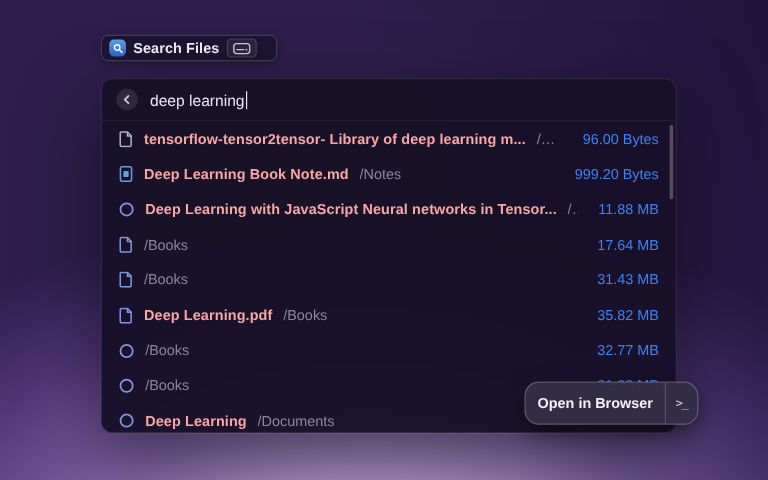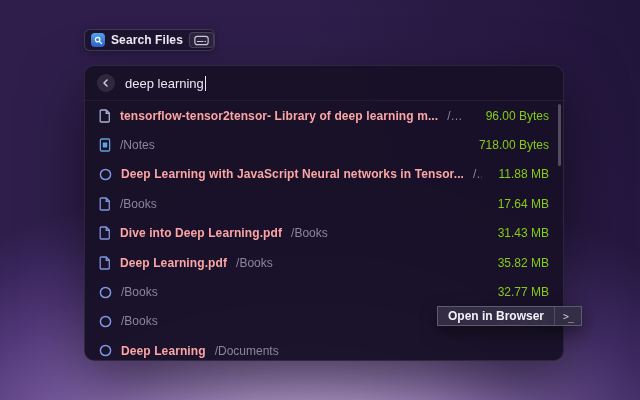--- a/index.html
+++ b/index.html
@@ -10,21 +10,21 @@
     background:
       linear-gradient(250deg, rgba(14,8,34,0.42) 0%, rgba(14,8,34,0.0) 45%),
       radial-gradient(78% 72% at 48% 116%,
         #cebbdf 0%, #ab90c6 26%, #7d60a4 50%, #503677 74%, #38255a 90%, #2f1e4c 100%);
   }
 
   
   .chip {
     position: absolute; left: 84px; top: 29px;
     display: flex; align-items: center; gap: 6px;
-    height: 22px; padding: 0 0 0 6px;
+    height: 22px; padding: 0 16px 0 6px;
     background: rgba(28,20,46,0.92);
     border: 1px solid rgba(255,255,255,0.16);
     border-radius: 6px;
     box-shadow: 0 2px 8px rgba(0,0,0,0.3);
   }
   .chip-appicon {
     width: 14px; height: 14px; border-radius: 4px;
     background: linear-gradient(180deg, #56a3ec 0%, #2d63c9 100%);
     display: flex; align-items: center; justify-content: center;
     flex: 0 0 auto;
@@ -76,36 +76,36 @@
   .row-icon.md { color: #64a0dd; }
   .row-title {
     color: #fca5a5; font-size: 12px; font-weight: 700; white-space: nowrap;
     letter-spacing: .1px; flex: 0 0 auto;
   }
   .row-path {
     color: #8b85a0; font-size: 12px; white-space: nowrap;
     overflow: hidden; text-overflow: ellipsis; flex: 0 1 auto;
   }
   .row-size {
-    margin-left: auto; color: #84cc16; font-size: 12px; white-space: nowrap;
+    margin-left: auto; color: #3b82f6; font-size: 12px; white-space: nowrap;
     flex: 0 0 auto; padding-left: 8px;
   }
 
   .scroll-thumb {
     position: absolute; right: 2px; top: 38px; width: 3px; height: 62px;
     background: rgba(255,255,255,0.25); border-radius: 2px;
   }
 
   
   .tooltip {
-    position: absolute; left: 437px; top: 306px; height: 20px;
+    position: absolute; left: 437px; top: 318px; height: 36px;
     display: flex; align-items: center;
     background: rgba(52,45,70,0.97);
     border: 1px solid rgba(255,255,255,0.22);
-    border-radius: 0;
+    border-radius: 12px;
     box-shadow: 0 6px 18px rgba(0,0,0,0.45);
     cursor: pointer; z-index: 5;
   }
   .tooltip-label {
     padding: 0 10px; color: #f3f1f8; font-size: 12px; font-weight: 700;
     white-space: nowrap;
   }
   .tooltip-key {
     border-left: 1px solid rgba(255,255,255,0.16);
     padding: 0 8px; height: 100%;
@@ -162,22 +162,23 @@
       <span class="row-size">96.00 Bytes</span>
     </div>
 
     <div class="row">
       <span class="row-icon md">
         <svg width="12" height="14" viewBox="0 0 14 16">
             <rect x="1.6" y="1" width="10.8" height="14" rx="1.4" fill="none" stroke="currentColor" stroke-width="1.5"></rect>
             <rect x="4.4" y="5.2" width="5.2" height="5.6" rx="0.8" fill="currentColor"></rect>
           </svg>
       </span>
+      <span class="row-title">Deep Learning Book Note.md</span>
       <span class="row-path">/Notes</span>
-      <span class="row-size">718.00 Bytes</span>
+      <span class="row-size">999.20 Bytes</span>
     </div>
 
     <div class="row">
       <span class="row-icon">
         <svg width="13" height="13" viewBox="0 0 14 14">
             <circle cx="7" cy="7" r="5.5" fill="none" stroke="currentColor" stroke-width="1.6"></circle>
           </svg>
       </span>
       <span class="row-title">Deep Learning with JavaScript Neural networks in Tensor...</span>
       <span class="row-path">/Books/Deep Learning wi...</span>
@@ -195,21 +196,20 @@
       <span class="row-size">17.64 MB</span>
     </div>
 
     <div class="row">
       <span class="row-icon">
         <svg width="12" height="14" viewBox="0 0 14 16">
             <path d="M2.6 1h5.8L12 4.6V13.8a1.2 1.2 0 0 1-1.2 1.2H2.6a1.2 1.2 0 0 1-1.2-1.2V2.2A1.2 1.2 0 0 1 2.6 1z" fill="none" stroke="currentColor" stroke-width="1.5"></path>
             <path d="M8.4 1v3.8H12" fill="none" stroke="currentColor" stroke-width="1.5"></path>
           </svg>
       </span>
-      <span class="row-title">Dive into Deep Learning.pdf</span>
       <span class="row-path">/Books</span>
       <span class="row-size">31.43 MB</span>
     </div>
 
     <div class="row">
       <span class="row-icon">
         <svg width="12" height="14" viewBox="0 0 14 16">
             <path d="M2.6 1h5.8L12 4.6V13.8a1.2 1.2 0 0 1-1.2 1.2H2.6a1.2 1.2 0 0 1-1.2-1.2V2.2A1.2 1.2 0 0 1 2.6 1z" fill="none" stroke="currentColor" stroke-width="1.5"></path>
             <path d="M8.4 1v3.8H12" fill="none" stroke="currentColor" stroke-width="1.5"></path>
           </svg>

